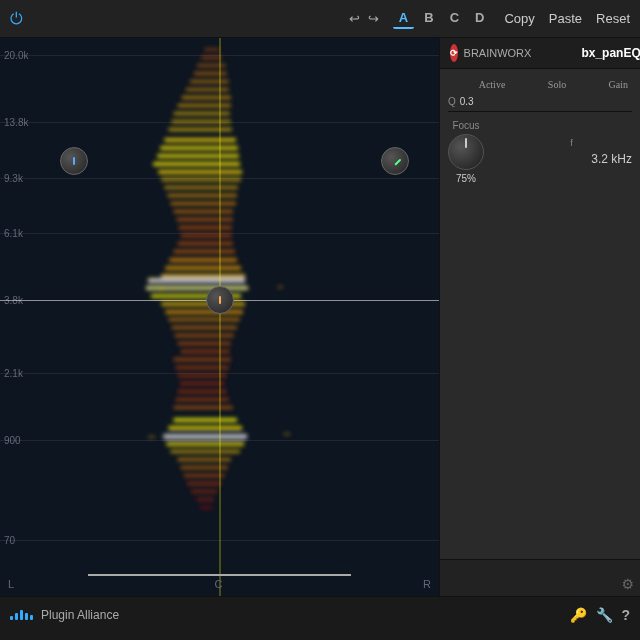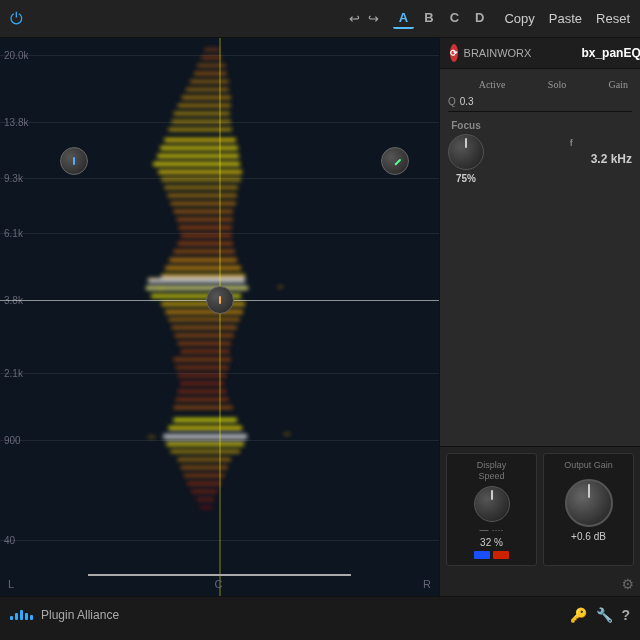--- a/index.html
+++ b/index.html
@@ -259,21 +259,20 @@
     }
     .q-label { font-size: 10px; color: #888; }
     .q-value { font-size: 10px; color: #ccc; }
 
     
     .focus-pan-section {
       display: flex;
       align-items: center;
       gap: 8px;
       margin-top: 8px;
-      font-weight: bold;
     }
     .knob-group {
       display: flex;
       flex-direction: column;
       align-items: center;
       gap: 3px;
     }
     .knob-label {
       font-size: 10px;
       color: #888;
@@ -393,21 +392,21 @@
     <div class="freq-label" style="top:25%">9.3k</div>
     <div class="freq-line" style="top:25%"></div>
     <div class="freq-label" style="top:35%">6.1k</div>
     <div class="freq-line" style="top:35%"></div>
     <div class="freq-label" style="top:47%">3.8k</div>
     <div class="freq-line" style="top:47%"></div>
     <div class="freq-label" style="top:60%">2.1k</div>
     <div class="freq-line" style="top:60%"></div>
     <div class="freq-label" style="top:72%">900</div>
     <div class="freq-line" style="top:72%"></div>
-    <div class="freq-label" style="top:90%">40</div>
+    <div class="freq-label" style="top:90%">70</div>
     <div class="freq-line" style="top:90%"></div>
 
     <svg class="spectrum-canvas" viewBox="0 0 430 558" preserveAspectRatio="none">
       <defs>
         <radialGradient id="specGrad" cx="50%" cy="50%" r="50%">
           <stop offset="0%" stop-color="#fff700" stop-opacity="0.9"></stop>
           <stop offset="30%" stop-color="#ff8800" stop-opacity="0.8"></stop>
           <stop offset="60%" stop-color="#ff3300" stop-opacity="0.6"></stop>
           <stop offset="100%" stop-color="#ff1100" stop-opacity="0"></stop>
         </radialGradient>
@@ -543,40 +542,21 @@
         </div>
         <div style="display:flex; flex-direction:column; justify-content:flex-end; margin-left:auto;">
           <span style="font-size:9px; color:#888;">f</span>
           <span class="freq-display">3.2 kHz</span>
         </div>
       </div>
     </div>
 
     <div class="lower-panel">
 
-      <div class="lower-box">
-        <div class="lower-box-title">Display<br>Speed</div>
-        <div class="knob-medium"></div>
-        <div style="display:flex; gap:3px; margin-top:3px; align-items:center;">
-          <span style="font-size:9px; color:#888;">—</span>
-          <span style="font-size:9px; color:#888;">····</span>
-        </div>
-        <span style="font-size:10px; color:#ccc; margin-top:2px;">32 %</span>
-
-        <div style="display:flex; gap:3px; margin-top:3px;">
-          <div style="width:16px; height:8px; background:#1a4fff; border-radius:1px;"></div>
-          <div style="width:16px; height:8px; background:#cc2200; border-radius:1px;"></div>
-        </div>
-      </div>
-
-      <div class="lower-box">
-        <div class="lower-box-title">Output Gain</div>
-        <div class="knob-large" style="margin-top:4px;"></div>
-        <span style="font-size:10px; color:#ccc; margin-top:4px;">+0.6 dB</span>
-      </div>
+
     </div>
 
     <div style="display:flex; justify-content:flex-end; padding:4px 6px; background:#222;">
       <span style="font-size:14px; color:#666; cursor:pointer;">⚙</span>
     </div>
   </div>
 </div>
 
 <div class="bottom-bar">
   <div class="logo-icon">

